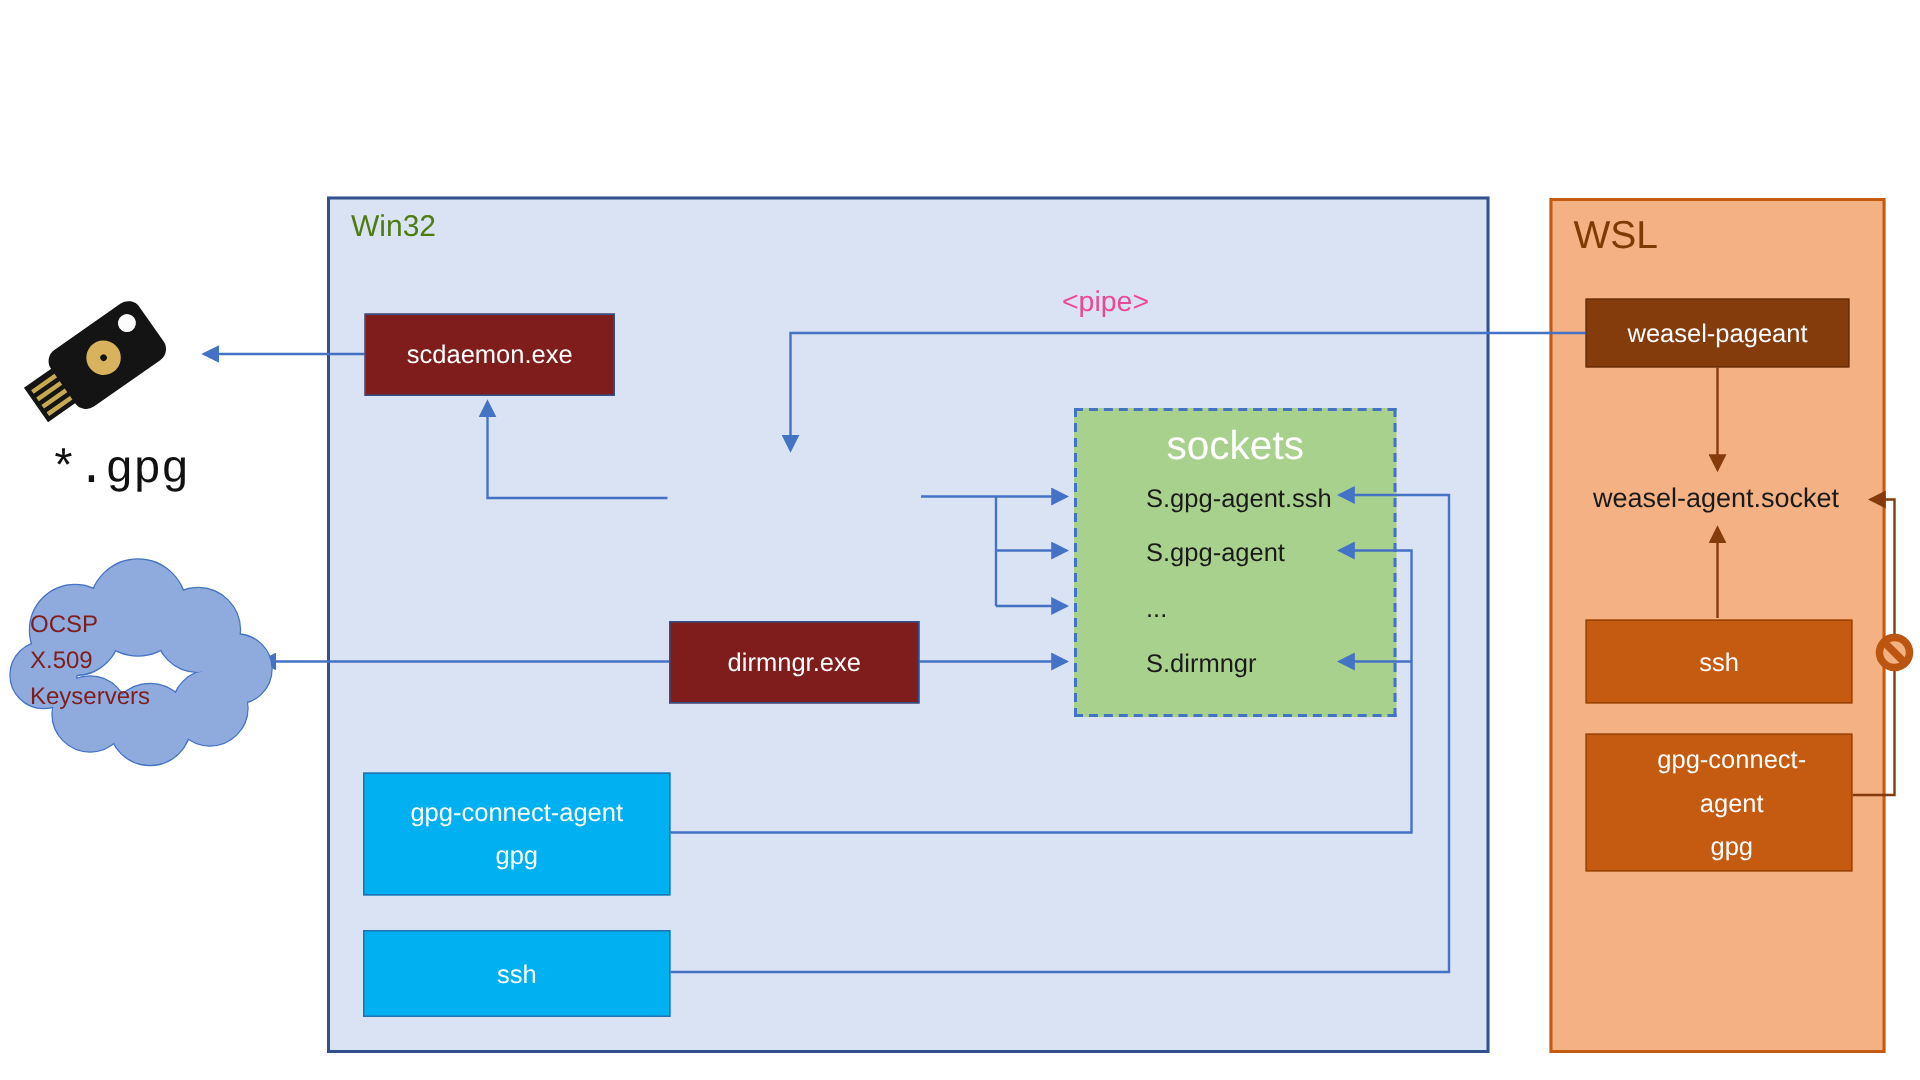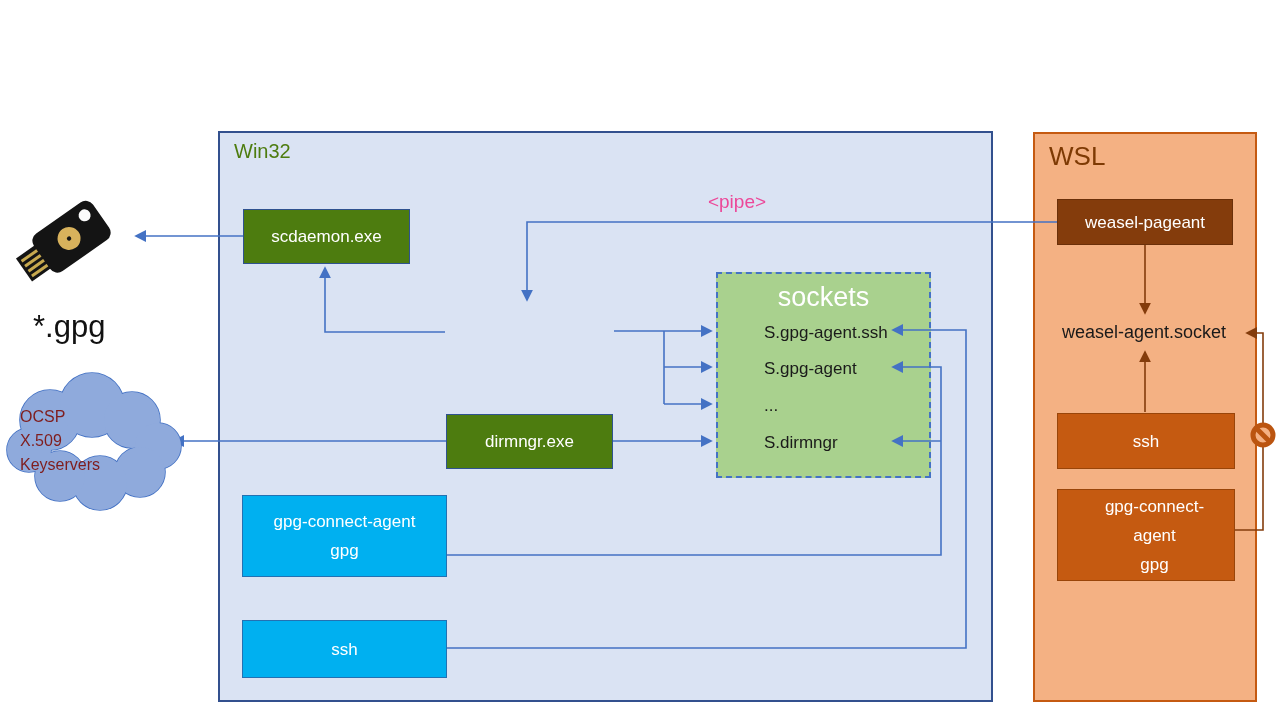--- a/index.html
+++ b/index.html
@@ -14,46 +14,46 @@
     background:#DAE3F3; border:2px solid #32508E; z-index:0; }
   .wsl-box { left:1033px; top:132px; width:224px; height:570px;
     background:#F4B183; border:2px solid #C55A11; z-index:0; }
   .container-label { position:absolute; left:14px; top:7px; font-size:20px; color:#4d7c0f; }
   .wsl-box .container-label { font-size:26px; color:#7E3A04; }
 
   
   .node { position:absolute; box-sizing:border-box; z-index:3;
     display:flex; flex-direction:column; align-items:center; justify-content:center;
     color:#ffffff; font-size:17px; line-height:29px; text-align:center; }
-  .blue  { background:#4d7c0f; border:1px solid #2F528F; }
+  .blue  { background:#7f1d1d; border:1px solid #2F528F; }
   .cyan  { background:#00B0F0; border:1px solid #2371B2; }
   .weasel{ background:#843C0C; border:1px solid #6B3009; }
   .wnode { background:#C55A11; border:1px solid #994509; }
 
   .n-scdaemon { left:243px; top:209px; width:167px; height:55px; }
   .n-gpgagent { left:445px; top:304px; width:169px; height:56px; }
   .n-dirmngr  { left:446px; top:414px; width:167px; height:55px; }
-  .n-gca-win  { left:242px; top:495px; width:205px; height:82px; }
+  .n-gca-win  { left:242px; top:515px; width:205px; height:82px; }
   .n-ssh-win  { left:242px; top:620px; width:205px; height:58px; }
   .n-weasel   { left:1057px; top:199px; width:176px; height:46px; }
   .n-ssh-wsl  { left:1057px; top:413px; width:178px; height:56px; }
   .n-gca-wsl  { left:1057px; top:489px; width:178px; height:92px;padding-left:17px; }
 
   
   .sockets-box { left:692px; top:272px; width:215px; height:206px;
     background:#A9D18E; border:2px dashed #4472C4; z-index:1;margin-left:24px; }
   .sockets-title { position:absolute; left:0; right:0; top:8px; text-align:center;
     color:#ffffff; font-size:27px; }
   .socket-item { position:absolute; left:46px; height:20px; line-height:20px;
     color:#1a1a1a; font-size:17px; white-space:nowrap; }
 
   
   .pipe-label { left:687px; top:191px; width:100px; text-align:center;
     font-size:19px; color:#ec4899; z-index:3; }
-  .gpg-files  { left:33px; top:309px; font-size:31px; color:#111111; z-index:3; }
+  .gpg-files  { left:33px; top:296px; font-size:31px; color:#111111; z-index:3;font-family:Liberation Mono, monospace; }
   .weasel-socket-label { left:1048px; top:322px; width:192px; text-align:center;
     font-size:18px; color:#1a1a1a; z-index:3; }
   .cloud-text { left:20px; top:405px; width:150px; text-align:left; z-index:3;
     color:#7f1d1d; font-size:16px; line-height:24px; }
 
   svg.overlay { position:absolute; left:0; top:0; z-index:2; }
 </style>
 </head>
 <body>
 

